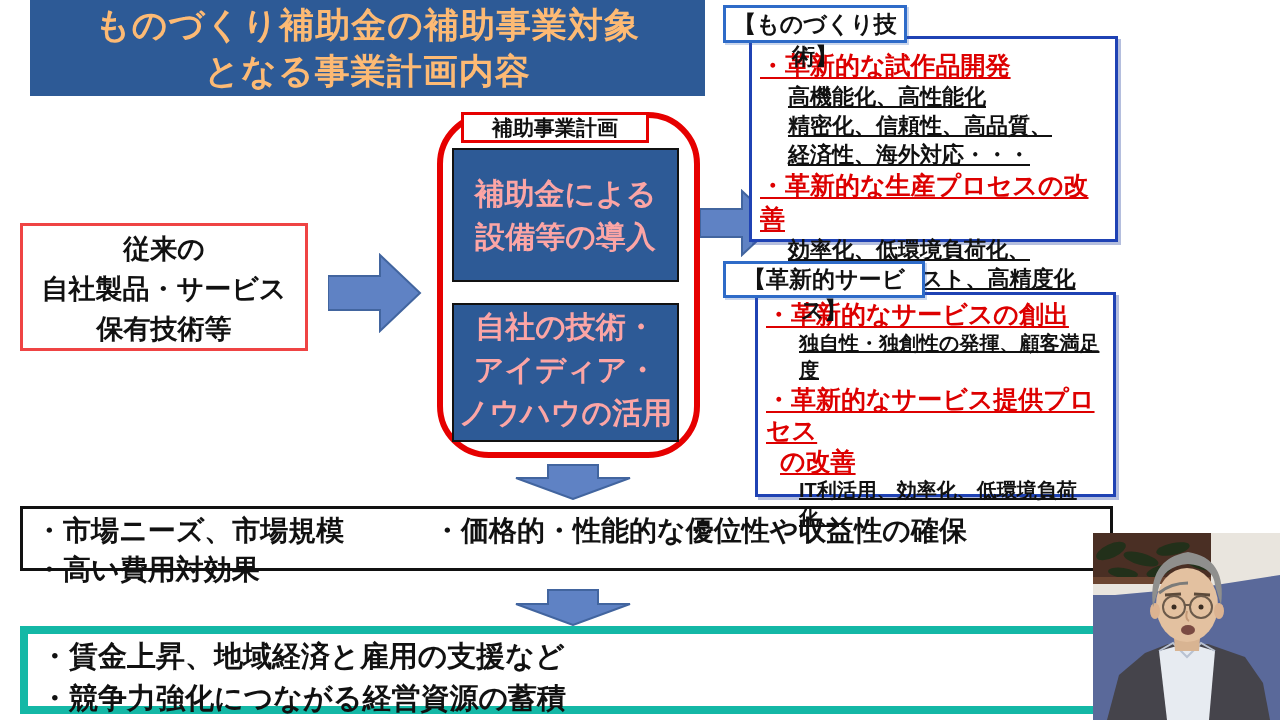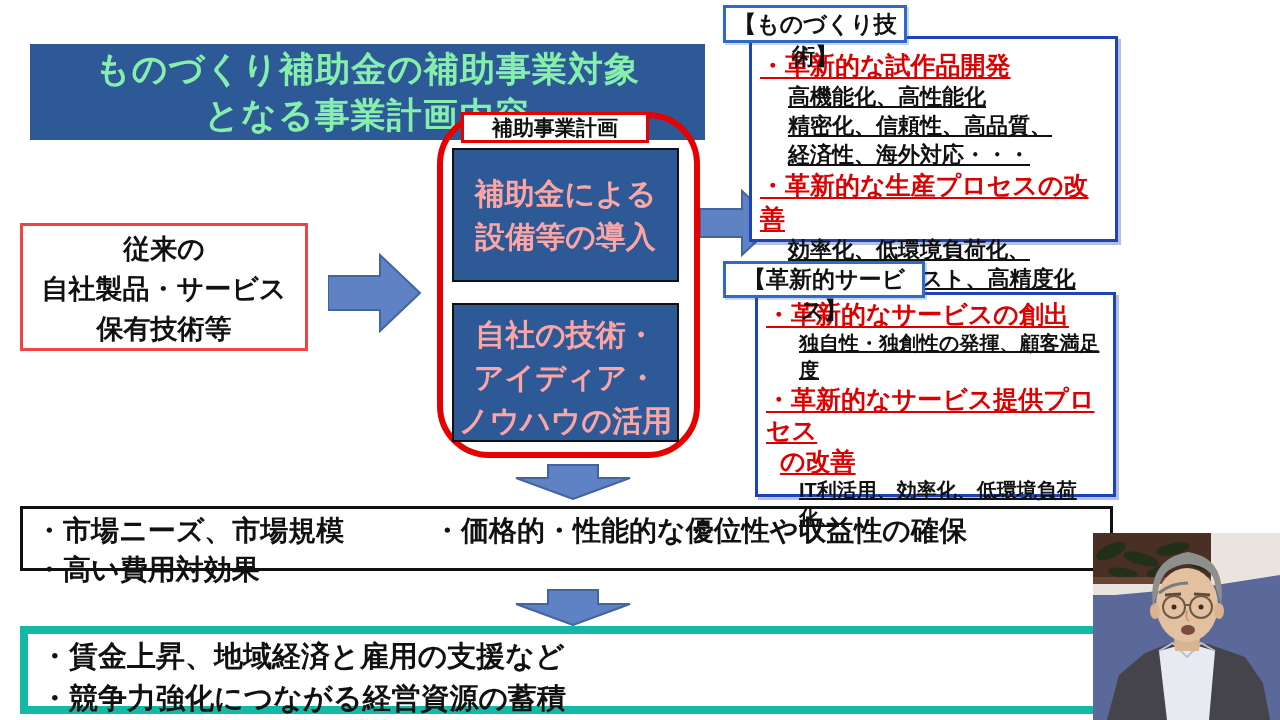--- a/index.html
+++ b/index.html
@@ -10,24 +10,23 @@
     background: #ffffff;
     position: relative;
     overflow: hidden;
     color: #111;
   }
   .abs { position: absolute; }
 
   
   .title-box {
     left: 30px; top: 0; width: 675px; height: 96px;
-    background: #2d5a96; color: #86efac; text-align: center;
+    background: #2d5a96; color: #fdba74; text-align: center;
     font-size: 35px; line-height: 46px; padding-top: 2px;
     letter-spacing: 1px;
-    margin-top: 44px;
   }
 
   
   .left-box {
     left: 20px; top: 223px; width: 288px; height: 128px;
     background: #fff; border: 3px solid #ef4444;
     text-align: center; font-size: 27px; line-height: 40px; padding-top: 3px;
   }
 
   
@@ -38,21 +37,21 @@
   .plan-label {
     left: 461px; top: 112px; width: 188px; height: 31px;
     background: #fff; border: 3px solid #e60000;
     text-align: center; font-size: 21px; line-height: 25px; z-index: 5;
   }
   .blue-box {
     background: #2d5a96; border: 2px solid #111; color: #fca5a5;
     text-align: center; font-size: 30px; line-height: 43px; z-index: 4;
   }
   .blue-box1 { left: 452px; top: 148px; width: 227px; height: 134px; padding-top: 22px; }
-  .blue-box2 { left: 452px; top: 303px; width: 227px; height: 139px; padding-top: 8px; }
+  .blue-box2 { left: 452px; top: 303px; width: 227px; height: 139px; padding-top: 0; }
 
   
   .panel-label {
     background: #fff; border: 3px solid #2e6bc8;
     text-align: center; font-size: 23px; z-index: 3;
     box-shadow: 2px 2px 0 rgba(45,90,180,0.25);
   }
   .tech-label { left: 723px; top: 5px; width: 184px; height: 38px; line-height: 32px; }
   .service-label { left: 723px; top: 261px; width: 202px; height: 37px; line-height: 31px; }
   .panel {

